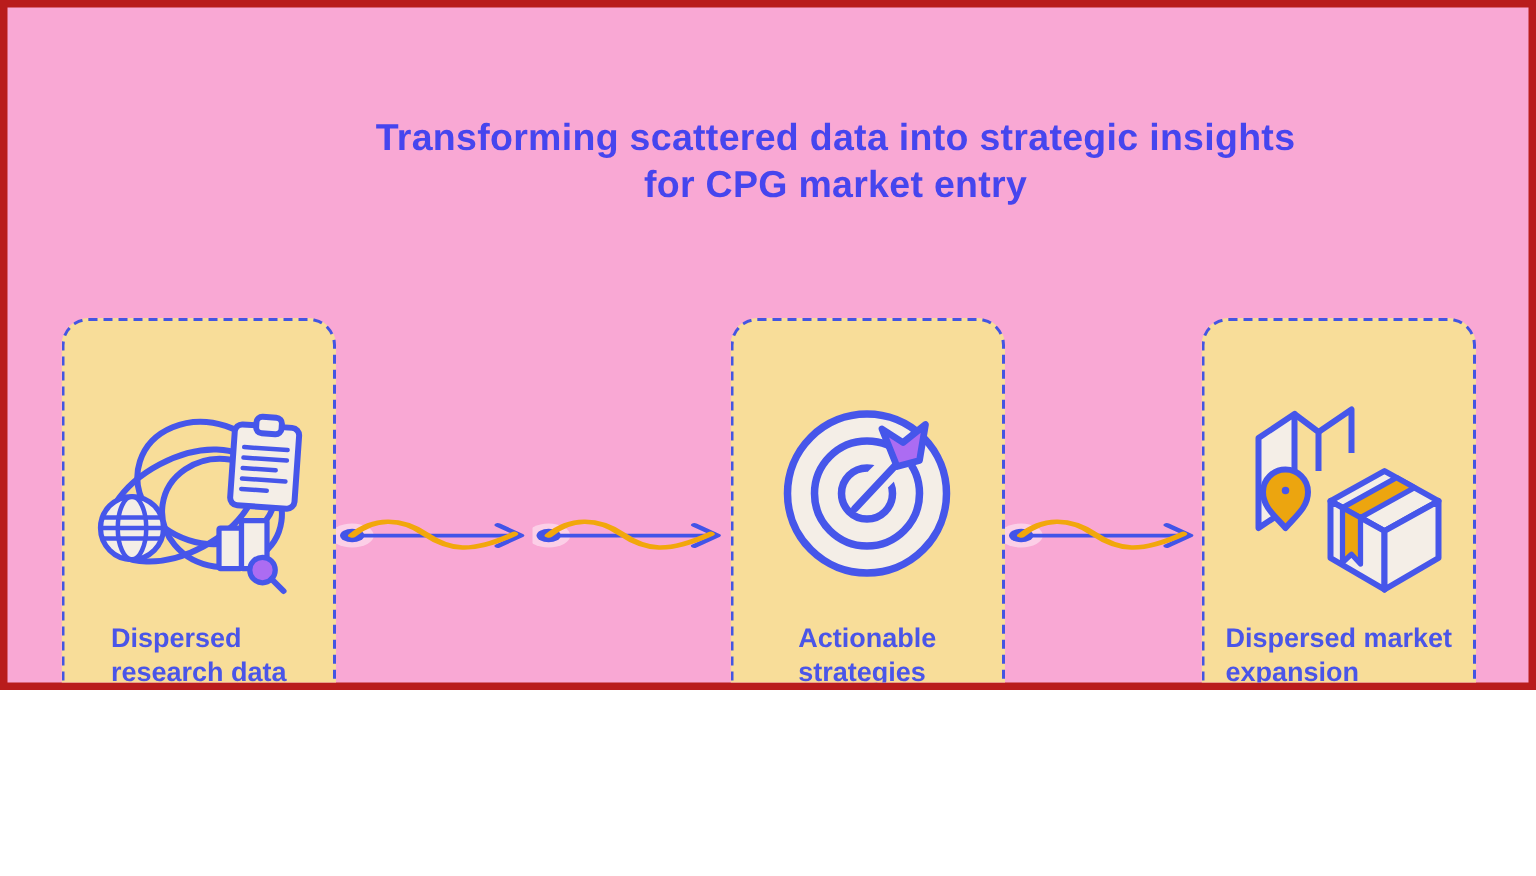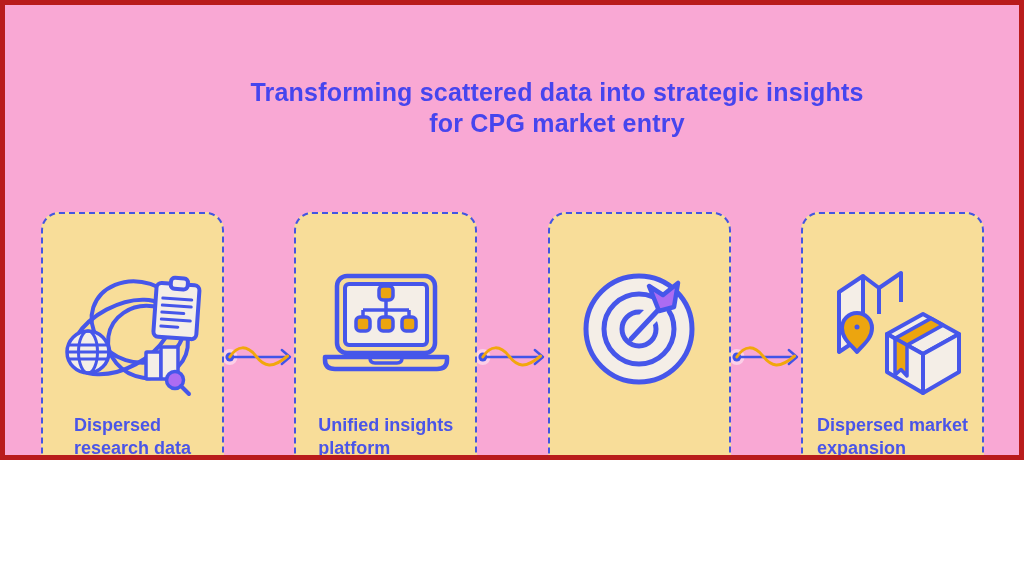--- a/index.html
+++ b/index.html
@@ -119,37 +119,20 @@
     <div class="connector">
       <svg viewBox="0 0 73 30" preserveAspectRatio="none">
         <circle cx="6" cy="15" r="8" fill="rgba(255,255,255,0.45)"></circle>
         <line x1="6" y1="15" x2="67" y2="15" stroke="#4254E8" stroke-width="2.5"></line>
         <path d="M60,8 L68.5,15 L60,22" fill="none" stroke="#4254E8" stroke-width="2.5" stroke-linecap="round" stroke-linejoin="round"></path>
         <circle cx="6" cy="15" r="4.5" fill="#4254E8"></circle>
         <path d="M6,15 C14,3 24,3 33,14 S50,27 66,14" fill="none" stroke="#F2A70C" stroke-width="3" stroke-linecap="round"></path>
       </svg>
     </div>
 
-    <div class="card">
-      <div class="icon-wrap">
-        <svg viewBox="0 0 150 150">
-          <rect x="26" y="24" width="98" height="77" rx="10" fill="none" stroke="#4656EA" stroke-width="4.5"></rect>
-          <rect x="34" y="32" width="82" height="61" rx="4" fill="#F4EEE7" stroke="#4656EA" stroke-width="4"></rect>
-          <path d="M75,48 V58 M52,58 H98 M52,58 V65 M75,58 V65 M98,58 V65" fill="none" stroke="#4656EA" stroke-width="3.5"></path>
-          <rect x="68" y="34" width="14" height="14" rx="4" fill="#ECA50F" stroke="#4656EA" stroke-width="3.5"></rect>
-          <rect x="45" y="65" width="14" height="14" rx="4" fill="#ECA50F" stroke="#4656EA" stroke-width="3.5"></rect>
-          <rect x="68" y="65" width="14" height="14" rx="4" fill="#ECA50F" stroke="#4656EA" stroke-width="3.5"></rect>
-          <rect x="91" y="65" width="14" height="14" rx="4" fill="#ECA50F" stroke="#4656EA" stroke-width="3.5"></rect>
-          <path d="M14,105 H136 V108 Q136,117 126,117 H24 Q14,117 14,108 Z" fill="none" stroke="#4656EA" stroke-width="4.5" stroke-linejoin="round"></path>
-          <path d="M59,105 V106 Q59,111 64,111 H86 Q91,111 91,106 V105" fill="none" stroke="#4656EA" stroke-width="3.5"></path>
-        </svg>
-      </div>
-      <div class="card-label">Unified insights
-platform</div>
-    </div>
 
     <div class="connector">
       <svg viewBox="0 0 73 30" preserveAspectRatio="none">
         <circle cx="6" cy="15" r="8" fill="rgba(255,255,255,0.45)"></circle>
         <line x1="6" y1="15" x2="67" y2="15" stroke="#4254E8" stroke-width="2.5"></line>
         <path d="M60,8 L68.5,15 L60,22" fill="none" stroke="#4254E8" stroke-width="2.5" stroke-linecap="round" stroke-linejoin="round"></path>
         <circle cx="6" cy="15" r="4.5" fill="#4254E8"></circle>
         <path d="M6,15 C14,3 24,3 33,14 S50,27 66,14" fill="none" stroke="#F2A70C" stroke-width="3" stroke-linecap="round"></path>
       </svg>
     </div>
@@ -158,20 +141,22 @@
       <div class="icon-wrap">
         <svg viewBox="0 0 150 150">
           <circle cx="75" cy="77" r="53" fill="#F4EEE7" stroke="#4656EA" stroke-width="5"></circle>
           <circle cx="75" cy="77" r="35" fill="none" stroke="#4656EA" stroke-width="5"></circle>
           <circle cx="75" cy="77" r="17" fill="none" stroke="#4656EA" stroke-width="5"></circle>
           <line x1="82" y1="68" x2="102" y2="48" stroke="#F4EEE7" stroke-width="17" stroke-linecap="round"></line>
           <line x1="67" y1="87" x2="97" y2="55" stroke="#4656EA" stroke-width="5" stroke-linecap="round"></line>
           <path d="M95,59 L85,34 L99,43 L114,31 L110,55 Z" fill="#AC6CF2" stroke="#4656EA" stroke-width="4.5" stroke-linejoin="round"></path>
         </svg>
       </div>
+      <div class="card-label">Actionable
+strategies</div>
     </div>
 
     <div class="connector">
       <svg viewBox="0 0 73 30" preserveAspectRatio="none">
         <circle cx="6" cy="15" r="8" fill="rgba(255,255,255,0.45)"></circle>
         <line x1="6" y1="15" x2="67" y2="15" stroke="#4254E8" stroke-width="2.5"></line>
         <path d="M60,8 L68.5,15 L60,22" fill="none" stroke="#4254E8" stroke-width="2.5" stroke-linecap="round" stroke-linejoin="round"></path>
         <circle cx="6" cy="15" r="4.5" fill="#4254E8"></circle>
         <path d="M6,15 C14,3 24,3 33,14 S50,27 66,14" fill="none" stroke="#F2A70C" stroke-width="3" stroke-linecap="round"></path>
       </svg>

